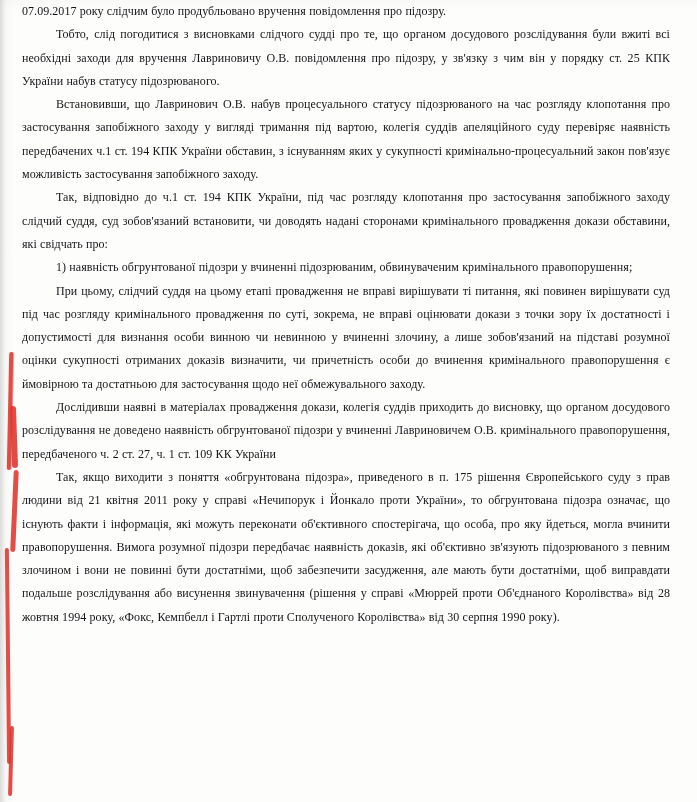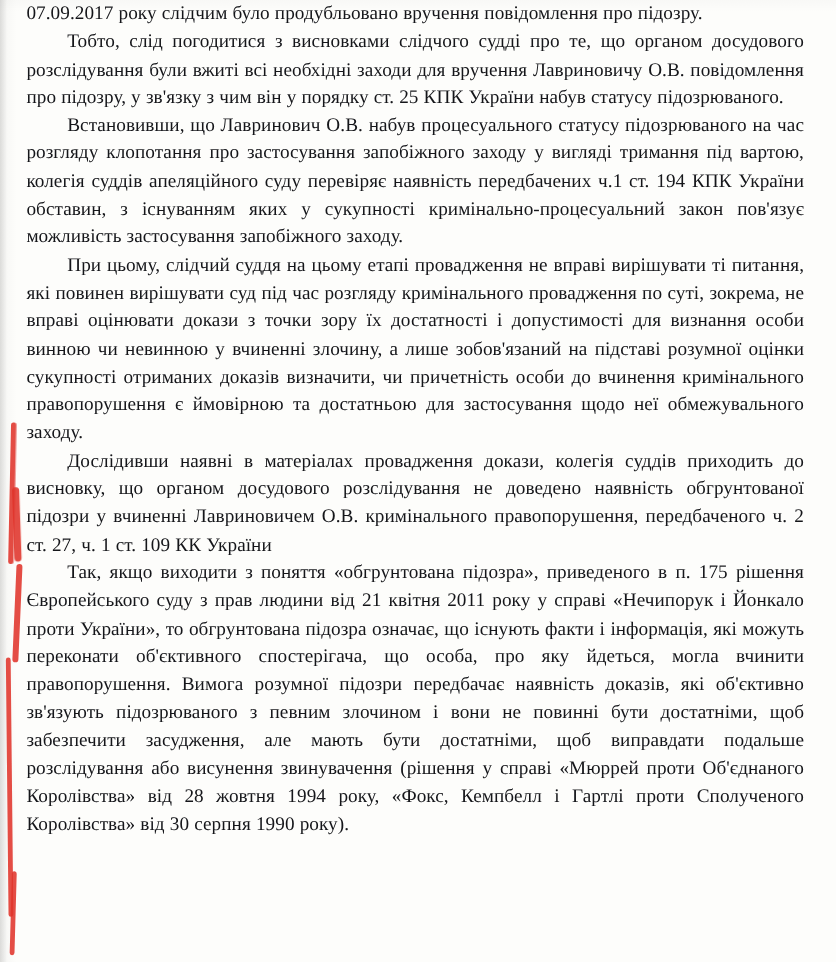--- a/index.html
+++ b/index.html
@@ -32,21 +32,21 @@
   #text-column {
     position: absolute;
     left: 22px;
     top: 0px;
     width: 648px;
   }
   p.para {
     margin: 0 0 0px 0;
     text-align: justify;
     text-justify: inter-word;
-    font-size: 16px;
+    font-size: 12px;
     line-height: 23.3px;
     letter-spacing: 0.05px;
     text-indent: 34px;
     word-spacing: 0.2px;
   }
   p.para.firstline {
     text-indent: 0;
   }
   
   .marker {
@@ -113,18 +113,20 @@
   <div id="marker-1" class="marker"></div>
   <div id="marker-2" class="marker"></div>
   <div id="marker-3" class="marker"></div>
   <div id="marker-4" class="marker"></div>
   <div id="marker-5" class="marker"></div>
 
   <div id="text-column">
     <p class="para firstline">07.09.2017 року слідчим було продубльовано вручення повідомлення про підозру.</p>
     <p class="para">Тобто, слід погодитися з висновками слідчого судді про те, що органом досудового розслідування були вжиті всі необхідні заходи для вручення Лавриновичу О.В. повідомлення про підозру, у зв'язку з чим він у порядку ст. 25 КПК України набув статусу підозрюваного.</p>
     <p class="para">Встановивши, що Лавринович О.В. набув процесуального статусу підозрюваного на час розгляду клопотання про застосування запобіжного заходу у вигляді тримання під вартою, колегія суддів апеляційного суду перевіряє наявність передбачених ч.1 ст. 194 КПК України обставин, з існуванням яких у сукупності кримінально-процесуальний закон пов'язує можливість застосування запобіжного заходу.</p>
+    <p class="para">Так, відповідно до ч.1 ст. 194 КПК України, під час розгляду клопотання про застосування запобіжного заходу слідчий суддя, суд зобов'язаний встановити, чи доводять надані сторонами кримінального провадження докази обставини, які свідчать про:</p>
+    <p class="para">1) наявність обгрунтованої підозри у вчиненні підозрюваним, обвинуваченим кримінального правопорушення;</p>
     <p class="para">При цьому, слідчий суддя на цьому етапі провадження не вправі вирішувати ті питання, які повинен вирішувати суд під час розгляду кримінального провадження по суті, зокрема, не вправі оцінювати докази з точки зору їх достатності і допустимості для визнання особи винною чи невинною у вчиненні злочину, а лише зобов'язаний на підставі розумної оцінки сукупності отриманих доказів визначити, чи причетність особи до вчинення кримінального правопорушення є ймовірною та достатньою для застосування щодо неї обмежувального заходу.</p>
     <p class="para">Дослідивши наявні в матеріалах провадження докази, колегія суддів приходить до висновку, що органом досудового розслідування не доведено наявність обгрунтованої підозри у вчиненні Лавриновичем О.В. кримінального правопорушення, передбаченого ч. 2 ст. 27, ч. 1 ст. 109 КК України</p>
     <p class="para">Так, якщо виходити з поняття «обгрунтована підозра», приведеного в п. 175 рішення Європейського суду з прав людини від 21 квітня 2011 року у справі «Нечипорук і Йонкало проти України», то обгрунтована підозра означає, що існують факти і інформація, які можуть переконати об'єктивного спостерігача, що особа, про яку йдеться, могла вчинити правопорушення. Вимога розумної підозри передбачає наявність доказів, які об'єктивно зв'язують підозрюваного з певним злочином і вони не повинні бути достатніми, щоб забезпечити засудження, але мають бути достатніми, щоб виправдати подальше розслідування або висунення звинувачення (рішення у справі «Мюррей проти Об'єднаного Королівства» від 28 жовтня 1994 року, «Фокс, Кемпбелл і Гартлі проти Сполученого Королівства» від 30 серпня 1990 року).</p>
 
   </div>
 </div>
 
 </body></html>

